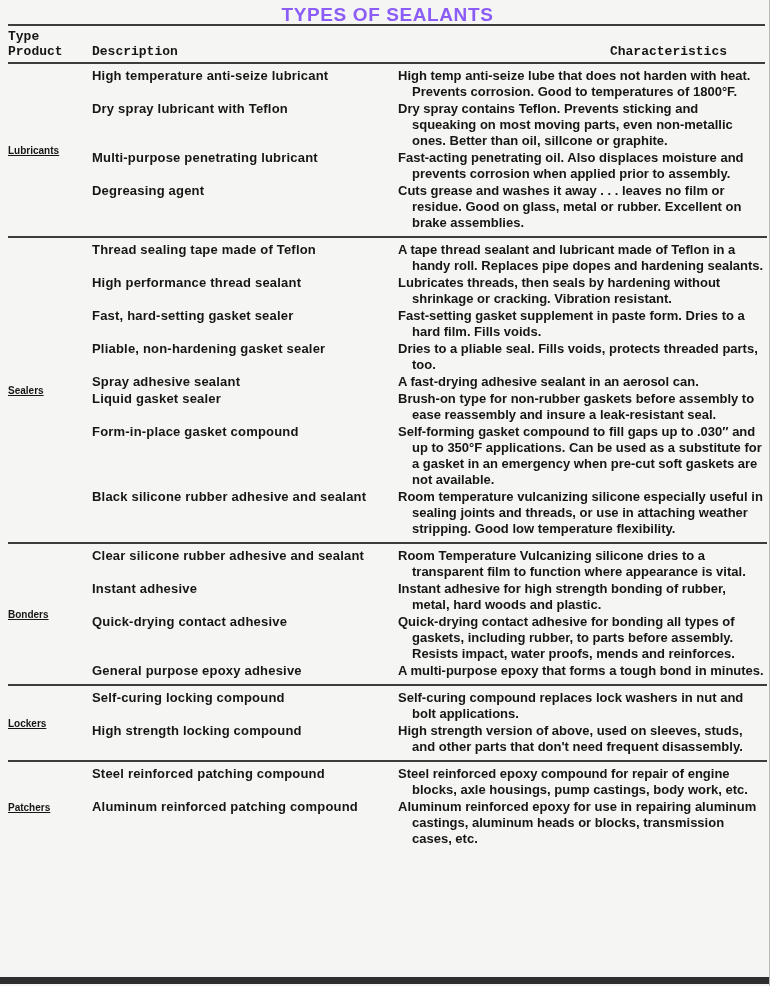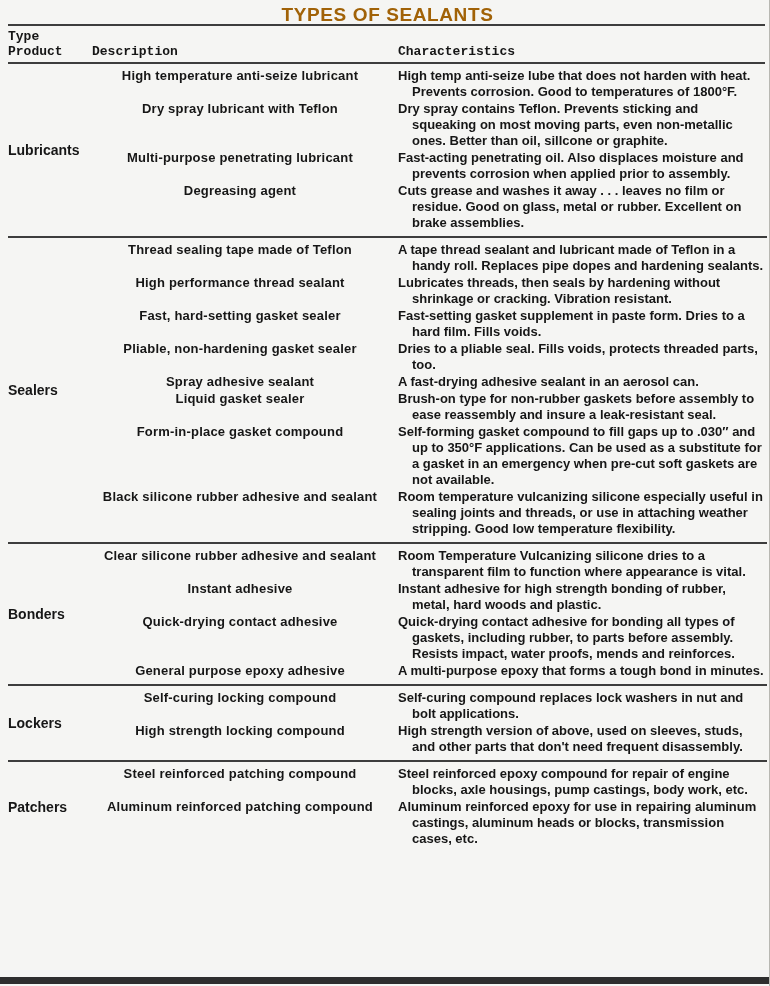--- a/index.html
+++ b/index.html
@@ -17,64 +17,64 @@
     padding: 0 2px 0 8px;
     position: relative;
     border-right: 1px solid #b8b8b2;
   }
   .title {
     font-size: 19px;
     letter-spacing: 0.6px;
     text-align: center;
     padding-top: 4px;
     height: 24px;
-    color: #a16207;
+    color: #8b5cf6;
   }
   .rule {
     height: 2px;
     background: #3d3d3d;
     margin-right: 2px;
   }
   .head {
     display: flex;
     align-items: flex-end;
     padding: 3px 0 3px 0;
     font-size: 13px;
     line-height: 15px;
     font-family: Liberation Mono, monospace;
   }
   .h-col1 { width: 84px; }
   .h-col2 { width: 306px; }
-  .h-col3 { flex: 1; text-align: left; padding-right: 40px; }
+  .h-col3 { flex: 1; text-align: right; padding-right: 40px; }
   .section {
     display: flex;
     padding: 4px 0;
     border-bottom: 2px solid #3d3d3d;
   }
   .section:last-of-type { border-bottom: none; }
   .type-label {
     width: 84px;
     flex-shrink: 0;
     display: flex;
     align-items: center;
-    font-size: 14px;
+    font-size: 10px;
+    text-decoration: underline;
   }
   .rows { flex: 1; }
   .row {
     display: flex;
     margin-bottom: 1px;
     font-size: 13px;
     line-height: 16px;
   }
   .desc {
     width: 306px;
     flex-shrink: 0;
     padding-right: 10px;
     letter-spacing: 0.2px;
-    text-align: center;
   }
   .chars {
     flex: 1;
     padding-left: 14px;
     text-indent: -14px;
     padding-right: 2px;
   }
   .bottom-bar {
     position: absolute;
     left: 0; bottom: 2px;

